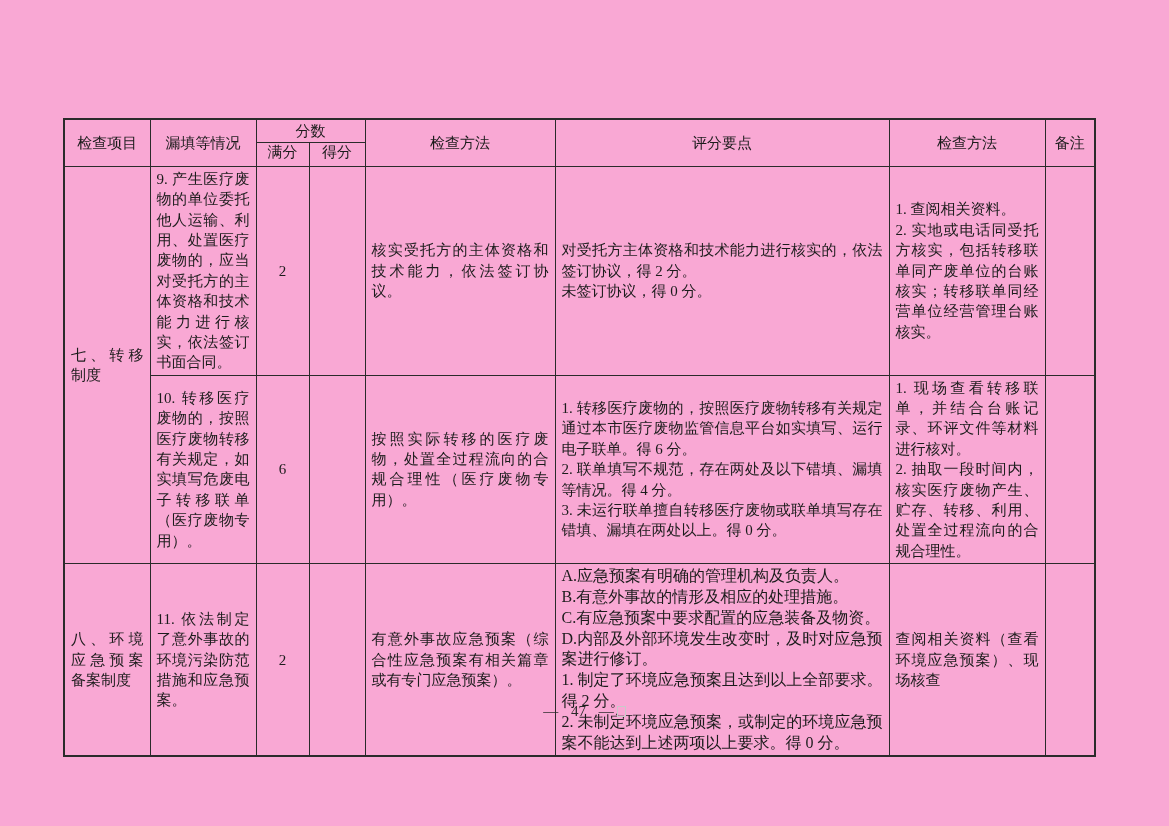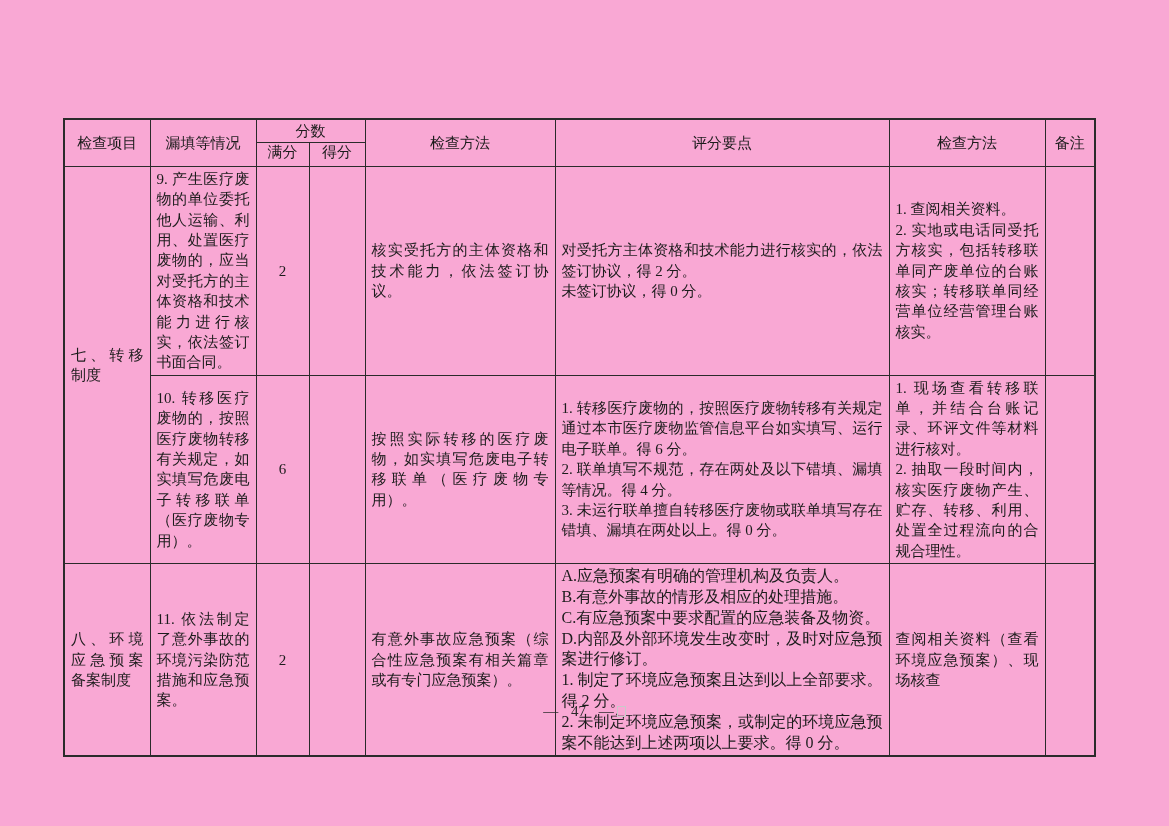--- a/index.html
+++ b/index.html
@@ -107,21 +107,21 @@
         <td class="points multiline">对受托方主体资格和技术能力进行核实的，依法签订协议，得 2 分。
 未签订协议，得 0 分。</td>
         <td class="method multiline">1. 查阅相关资料。
 2. 实地或电话同受托方核实，包括转移联单同产废单位的台账核实；转移联单同经营单位经营管理台账核实。</td>
         <td class="remark"></td>
       </tr>
       <tr class="r10">
         <td class="content">10. 转移医疗废物的，按照医疗废物转移有关规定，如实填写危废电子转移联单（医疗废物专用）。</td>
         <td class="score">6</td>
         <td class="score"></td>
-        <td class="standard">按照实际转移的医疗废物，如实填写危废电子转移联单（医疗废物专用）。</td>
+        <td class="standard">按照实际转移的医疗废物，处置全过程流向的合规合理性（医疗废物专用）。</td>
         <td class="points multiline">1. 转移医疗废物的，按照医疗废物转移有关规定通过本市医疗废物监管信息平台如实填写、运行电子联单。得 6 分。
 2. 联单填写不规范，存在两处及以下错填、漏填等情况。得 4 分。
 3. 未运行联单擅自转移医疗废物或联单填写存在错填、漏填在两处以上。得 0 分。</td>
         <td class="method multiline">1. 现场查看转移联单，并结合台账记录、环评文件等材料进行核对。
 2. 抽取一段时间内，核实医疗废物产生、贮存、转移、利用、处置全过程流向的合规合理性。</td>
         <td class="remark"></td>
       </tr>
       <tr class="r11">
         <td class="item">八、环境应急预案备案制度</td>
         <td class="content">11. 依法制定了意外事故的环境污染防范措施和应急预案。</td>

